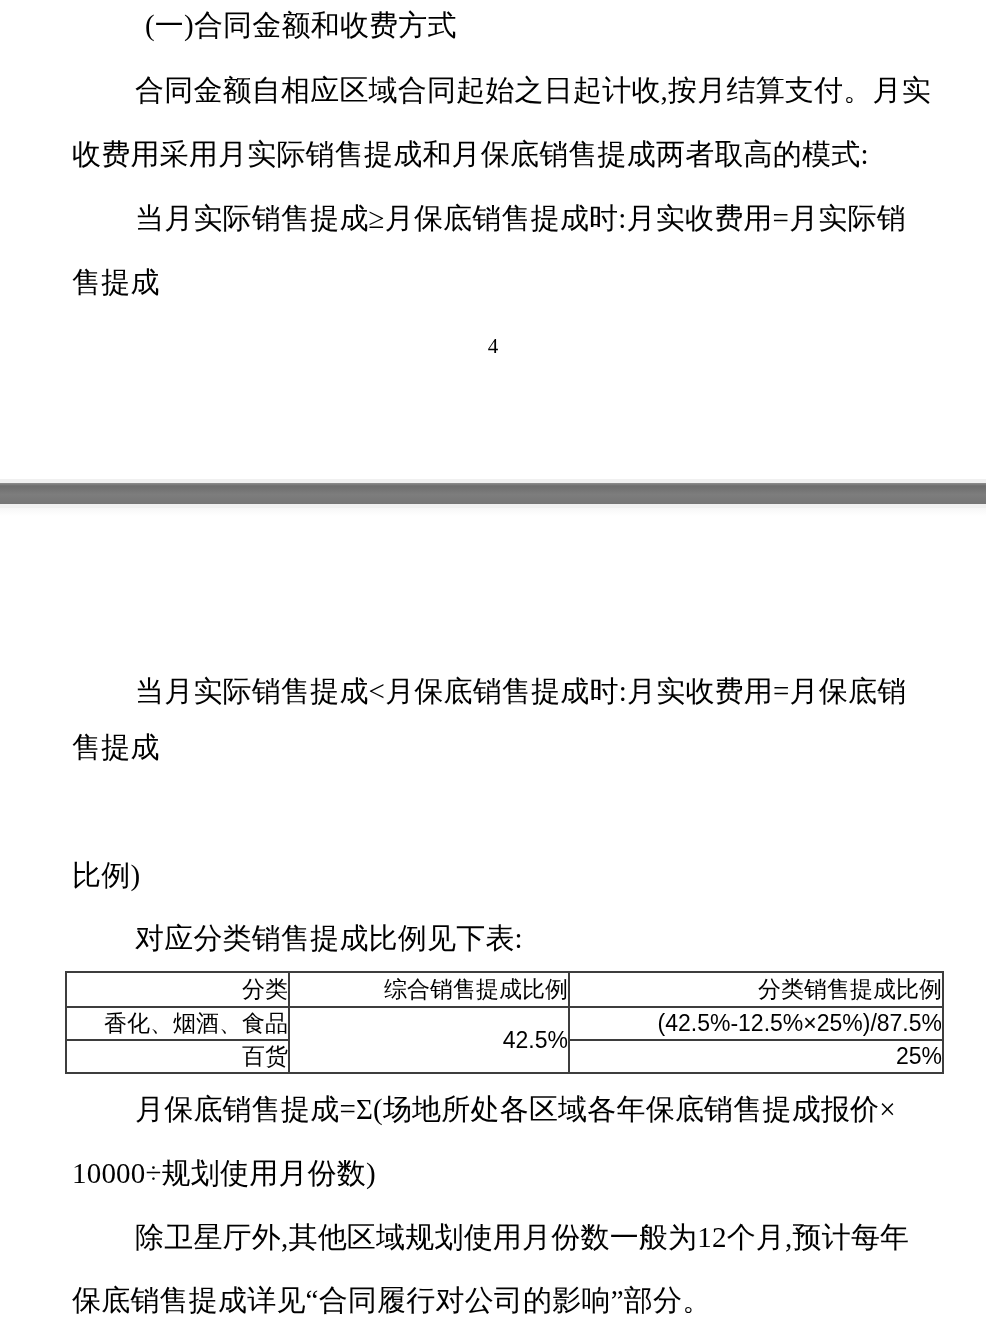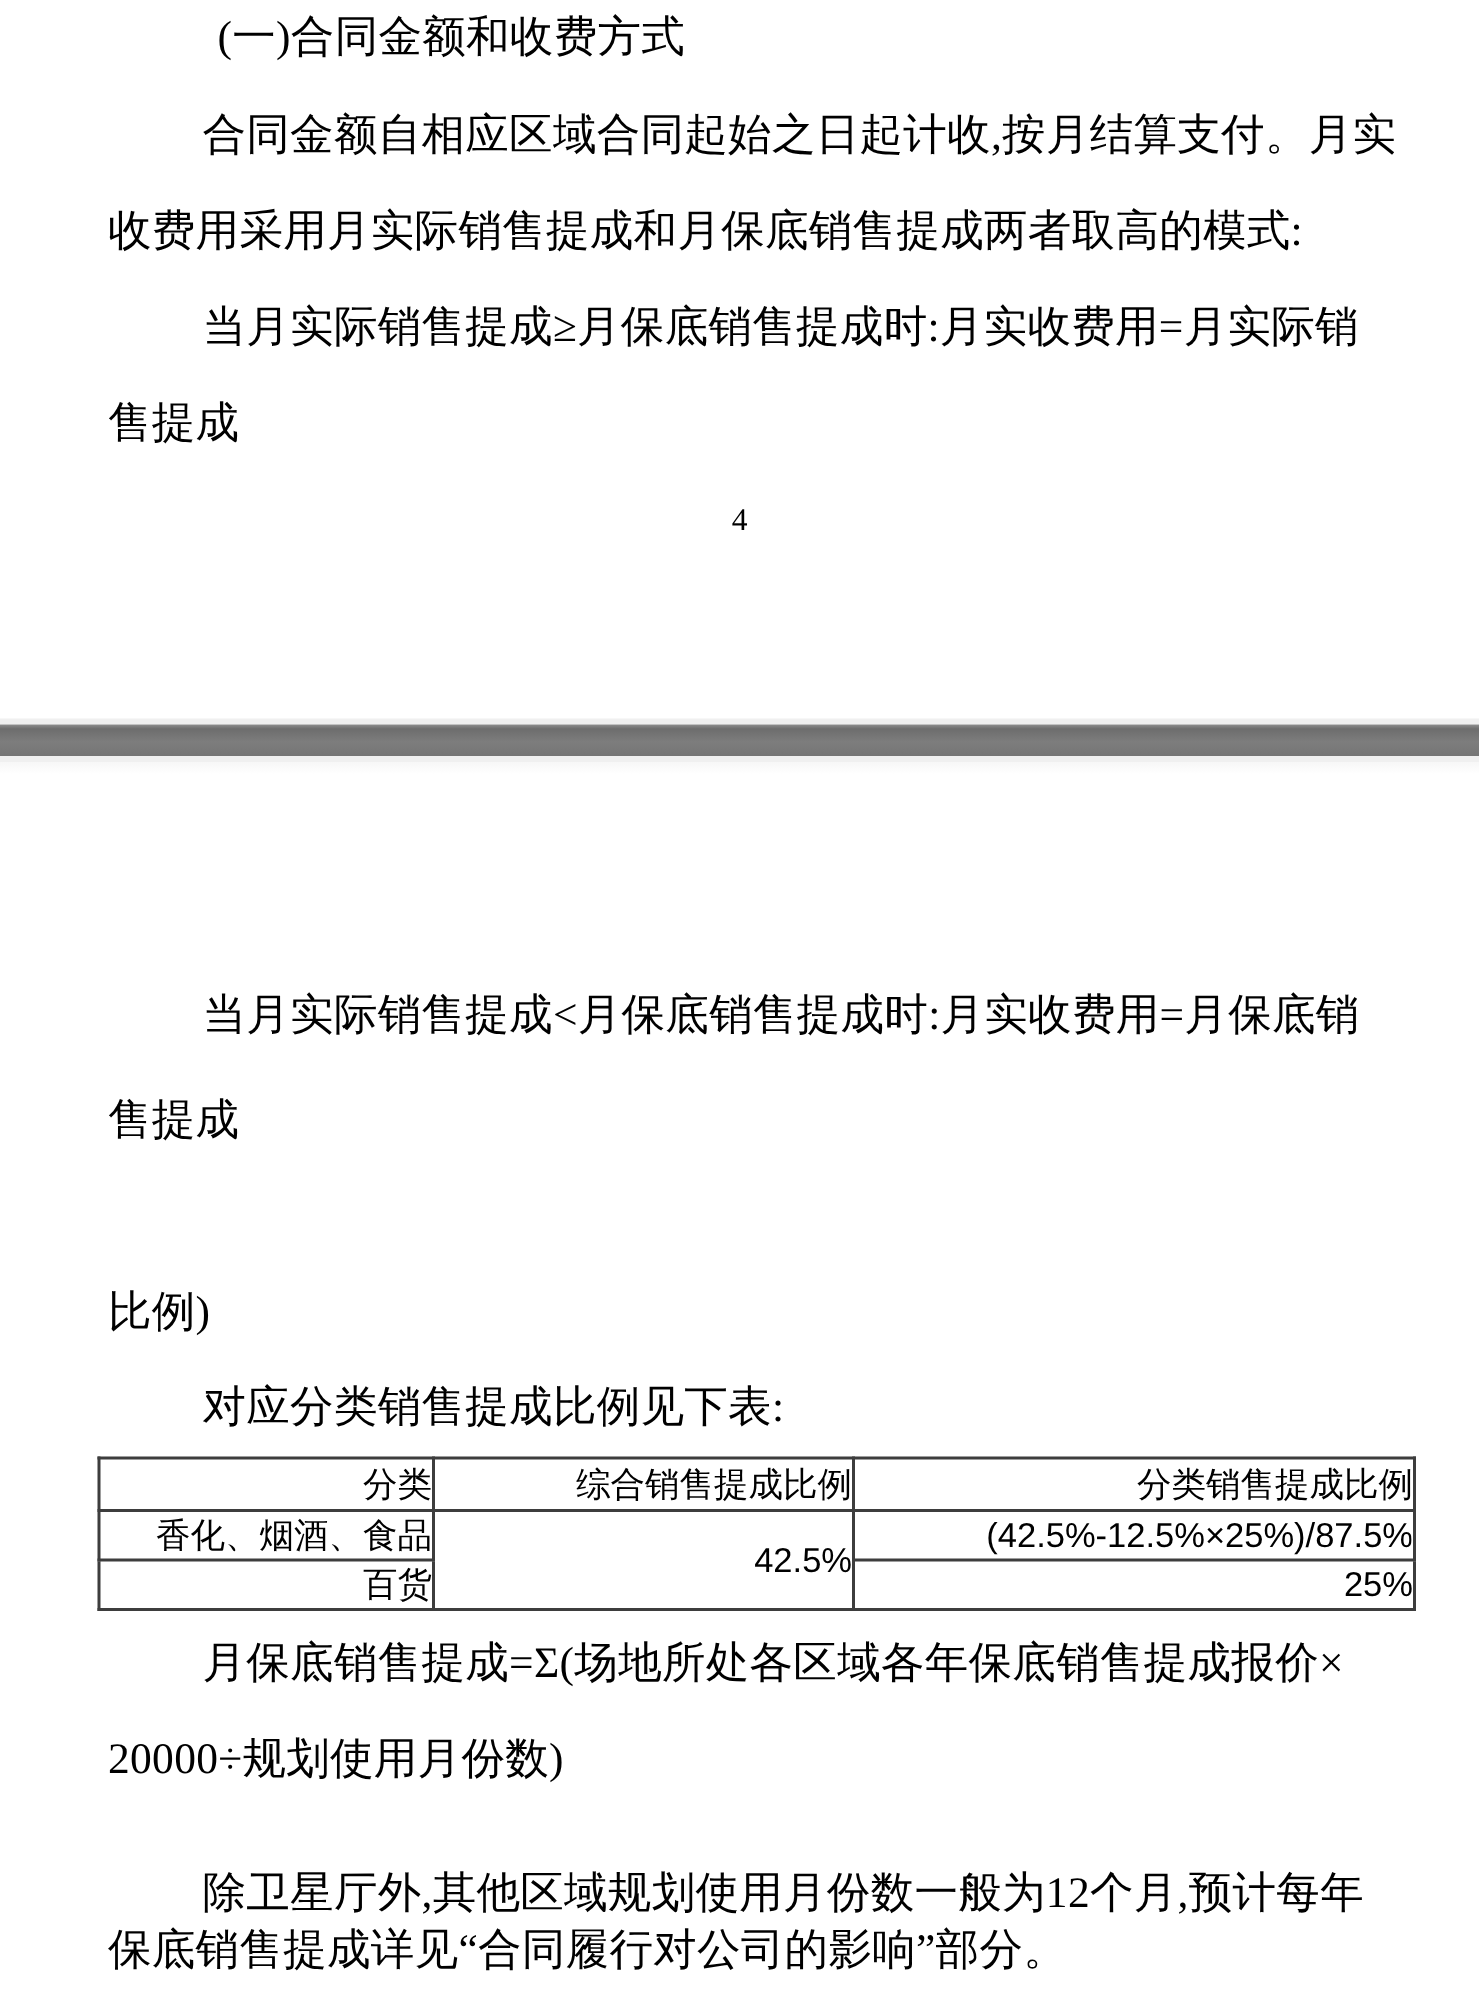--- a/index.html
+++ b/index.html
@@ -127,21 +127,21 @@
 
   <div class="page-divider">
     <div class="divider-strip-top"></div>
     <div class="divider-bar"></div>
     <div class="divider-strip-bottom"></div>
     <div class="divider-fade"></div>
   </div>
 
   <div class="page page-2">
 
-    <div class="line indent" style="top:144px">当月实际销售提成&lt;月保底销售提成时:月实收费用=月保底销</div>
+    <div class="line indent" style="top:158px">当月实际销售提成&lt;月保底销售提成时:月实收费用=月保底销</div>
     <div class="line flush" style="top:214px">售提成</div>
 
     <div class="line flush" style="top:342px">比例)</div>
 
     <div class="line indent" style="top:405px">对应分类销售提成比例见下表:</div>
 
     <table class="rate-table">
       <colgroup>
           <col class="c1">
           <col class="c2">
@@ -159,19 +159,19 @@
         <td class="cell-formula">(42.5%-12.5%×25%)/87.5%</td>
       </tr>
       <tr class="r2">
         <td>百货</td>
         <td class="cell-num">25%</td>
       </tr>
     </tbody>
       </table>
 
     <div class="line indent" style="top:576px">月保底销售提成=Σ(场地所处各区域各年保底销售提成报价×</div>
-    <div class="line flush" style="top:640px">20000÷规划使用月份数)</div>
+    <div class="line flush" style="top:640px">10000÷规划使用月份数)</div>
 
-    <div class="line indent" style="top:729px">除卫星厅外,其他区域规划使用月份数一般为12个月,预计每年</div>
+    <div class="line indent" style="top:704px">除卫星厅外,其他区域规划使用月份数一般为12个月,预计每年</div>
     <div class="line flush" style="top:767px">保底销售提成详见“合同履行对公司的影响”部分。</div>
   </div>
 
 </div>
 
 </body></html>

